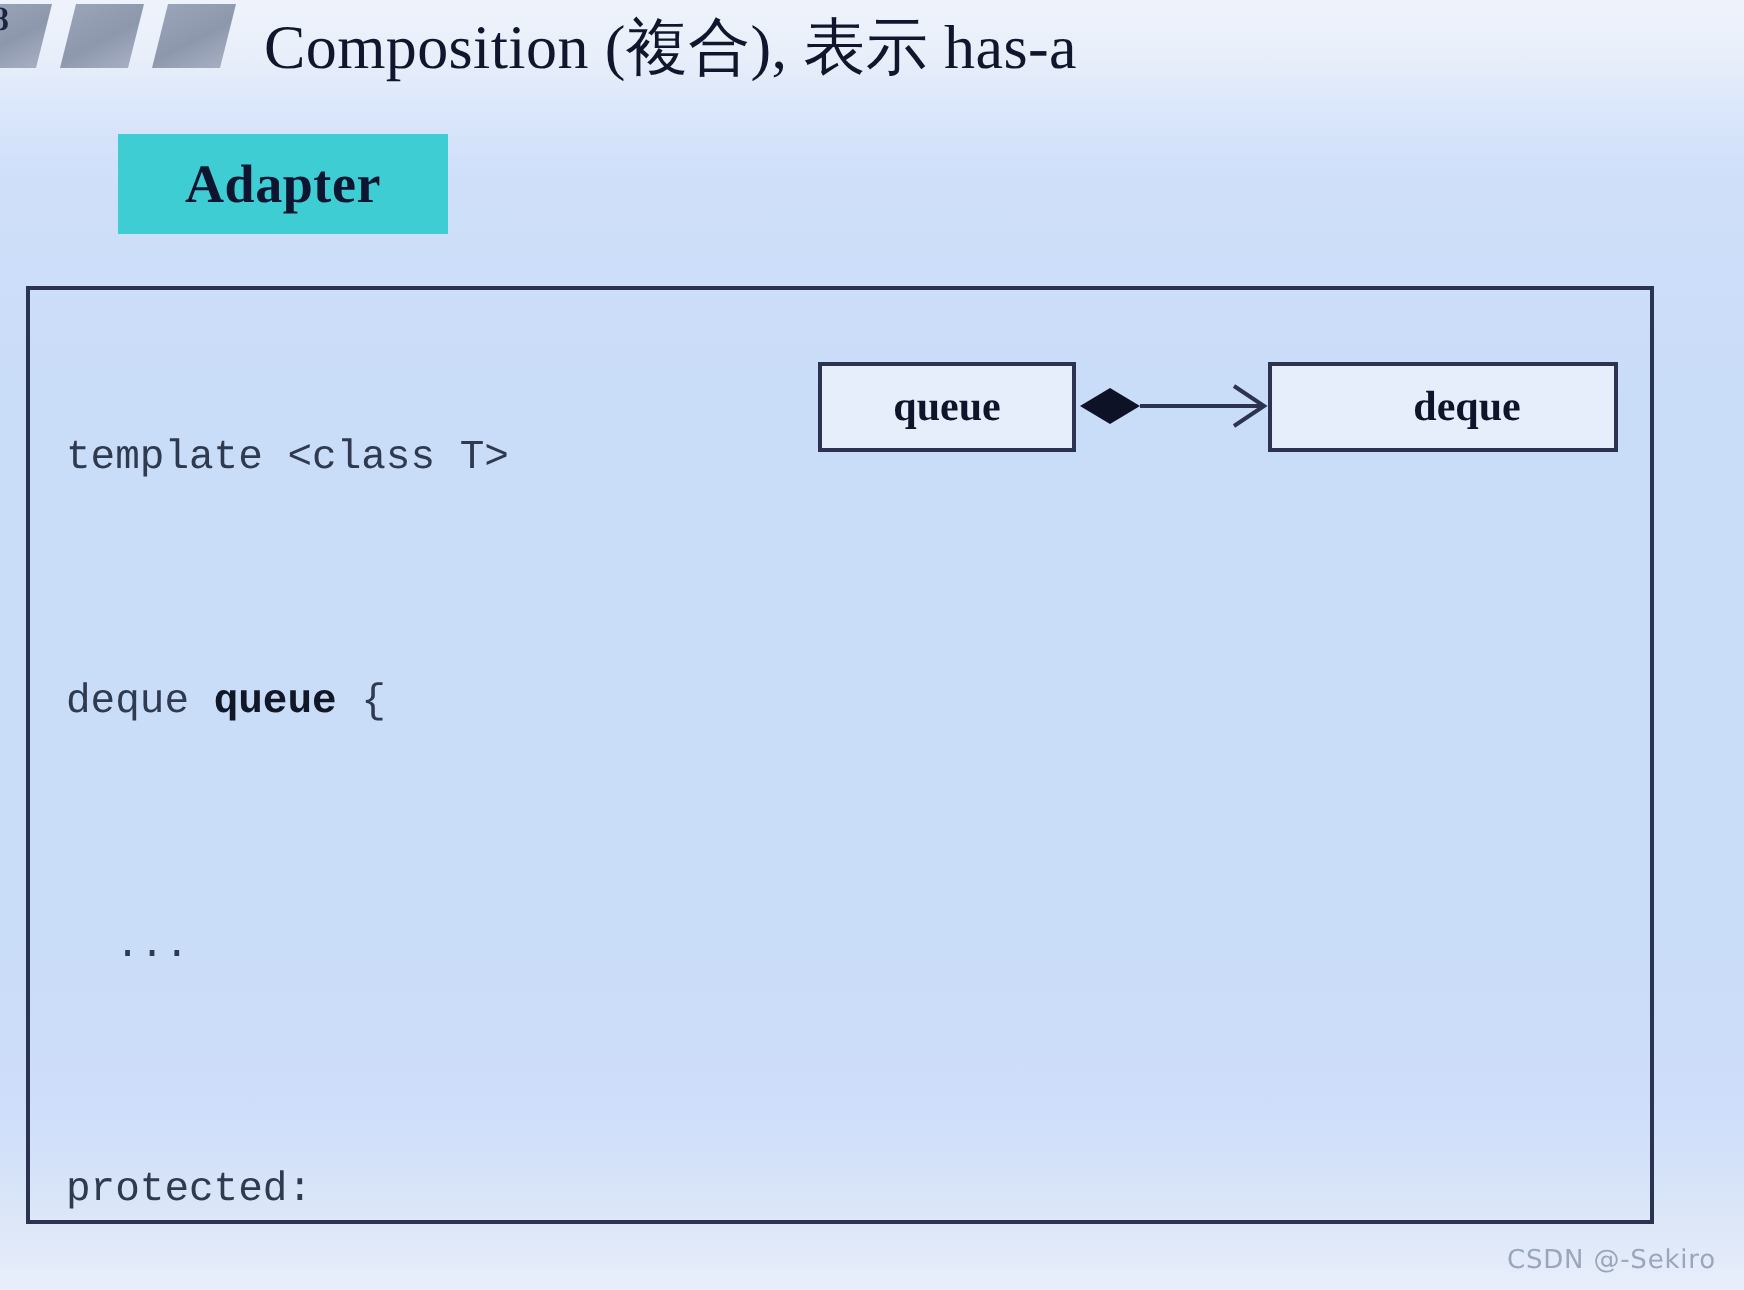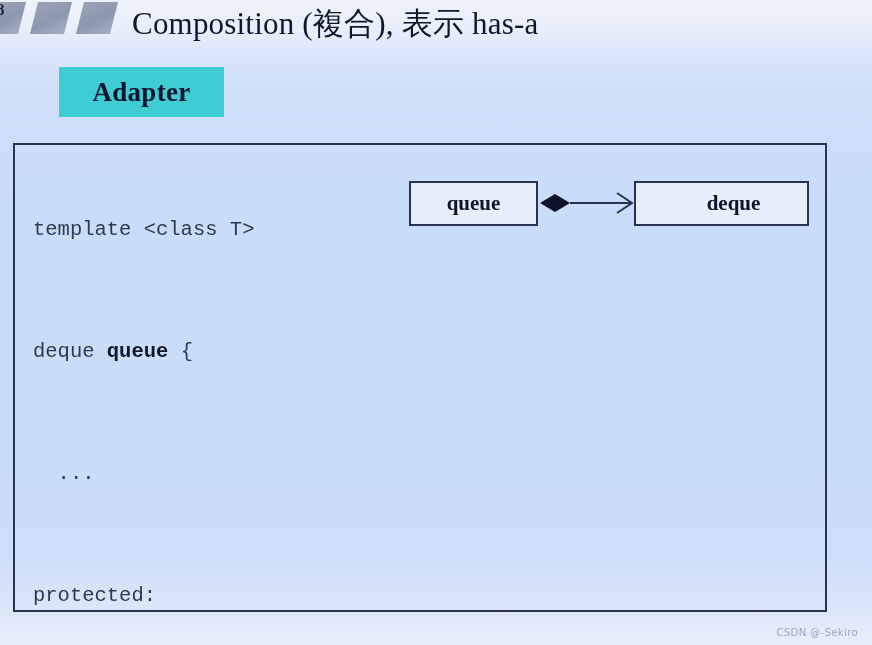--- a/index.html
+++ b/index.html
@@ -159,21 +159,21 @@
     width: 96px;
     height: 45px;
   }
 
   
   .watermark {
     position: absolute;
     right: 14px;
     bottom: 7px;
     font-family: "DejaVu Sans", sans-serif;
-    font-size: 10px;
+    font-size: 13px;
     color: #9aa6bb;
     letter-spacing: 0.4px;
   }
 </style>
 </head>
 <body>
 
 <div id="slide">
 
   <div class="deco-strip">

